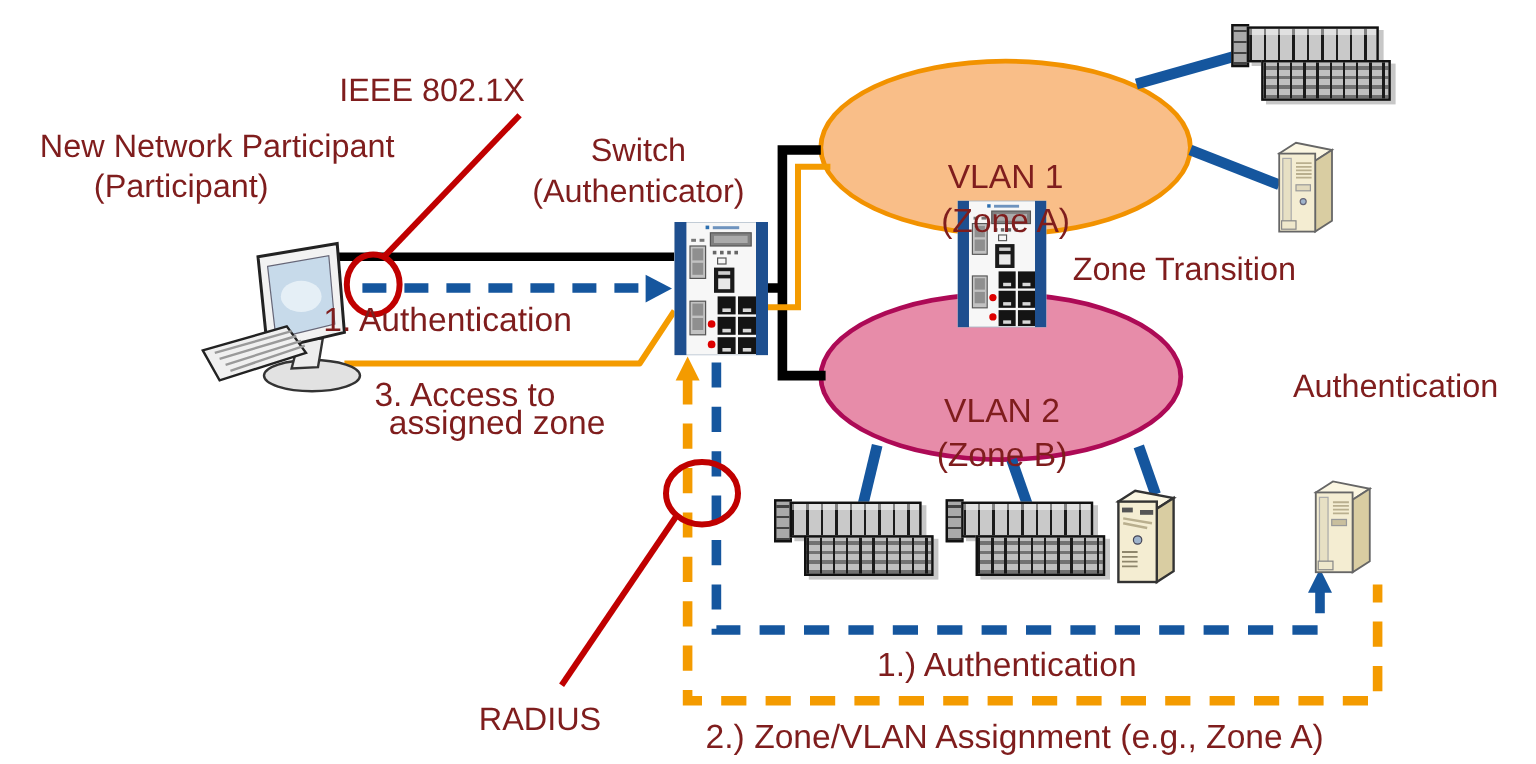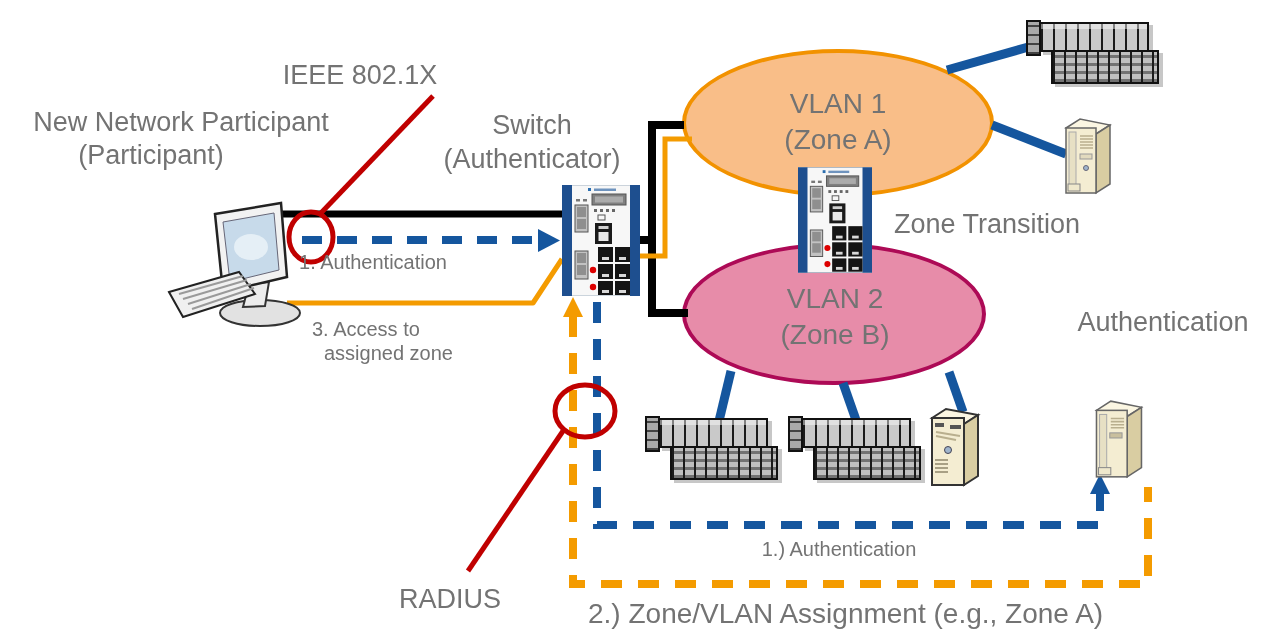--- a/index.html
+++ b/index.html
@@ -1,22 +1,22 @@
 <!DOCTYPE html>
 <html><head>
 <meta charset="utf-8">
 <style>
   html,body{margin:0;padding:0;background:#fff;}
   #stage{position:relative;width:1280px;height:637px;background:#ffffff;overflow:hidden;
          font-family:"Liberation Sans",sans-serif;}
-  .lbl{position:absolute;color:#737373;white-space:nowrap;z-index:6;line-height:1.2;}
+  .lbl{position:absolute;color:#7f1d1d;white-space:nowrap;z-index:6;line-height:1.2;}
   .center{transform:translateX(-50%);text-align:center;}
   .f-entity{font-size:27px;}
-  .f-vlan{font-size:28px;line-height:36px;}
-  .f-step{font-size:20px;}
+  .f-vlan{font-size:28px;line-height:36px;margin-top:44px;}
+  .f-step{font-size:28px;}
   .two-line{line-height:34px;}
   .ellipse{position:absolute;border-radius:50%;z-index:1;}
   #vlan1-ellipse{left:682px;top:49px;width:312px;height:148px;background:#F9BE88;border:4px solid #F29200;box-sizing:border-box;}
   #vlan2-ellipse{left:682px;top:243px;width:304px;height:142px;background:#E78CA9;border:4px solid #AD0A56;box-sizing:border-box;}
   #overlay{position:absolute;left:0;top:0;z-index:2;}
   .device{position:absolute;z-index:3;}
   
   .plc{position:absolute;width:130px;height:66px;z-index:3;}
   .plc .unit{position:absolute;left:0;top:0;width:15px;height:36px;background:#A9A9A9;border:2px solid #111;box-sizing:border-box;
     background-image:repeating-linear-gradient(0deg,rgba(40,40,40,.8) 0 2px,transparent 2px 9px);}

